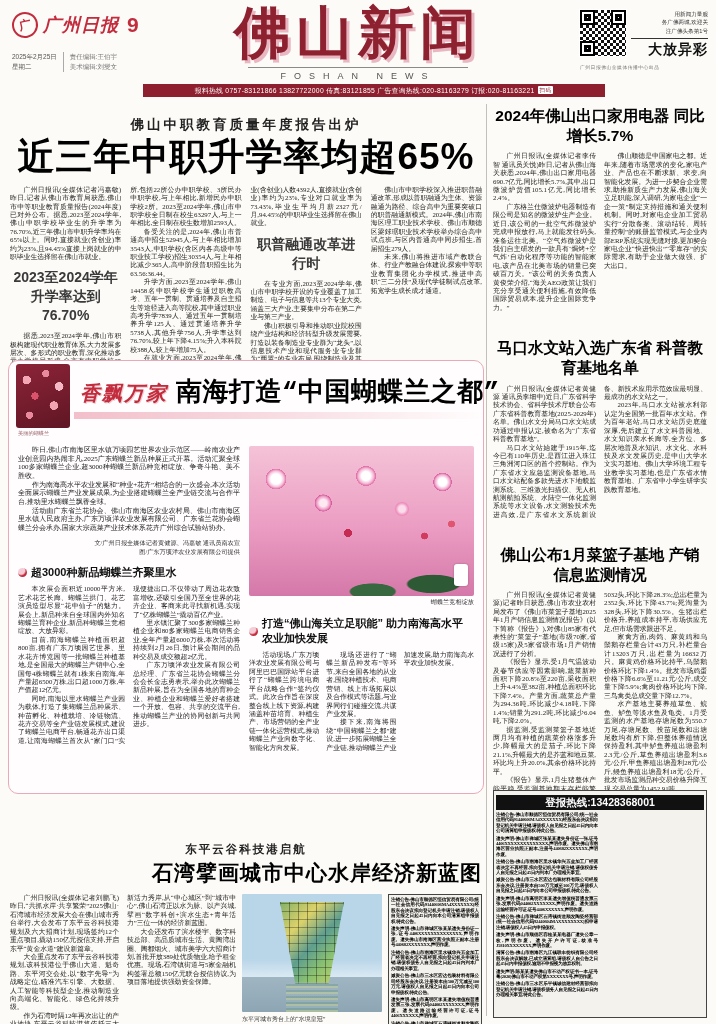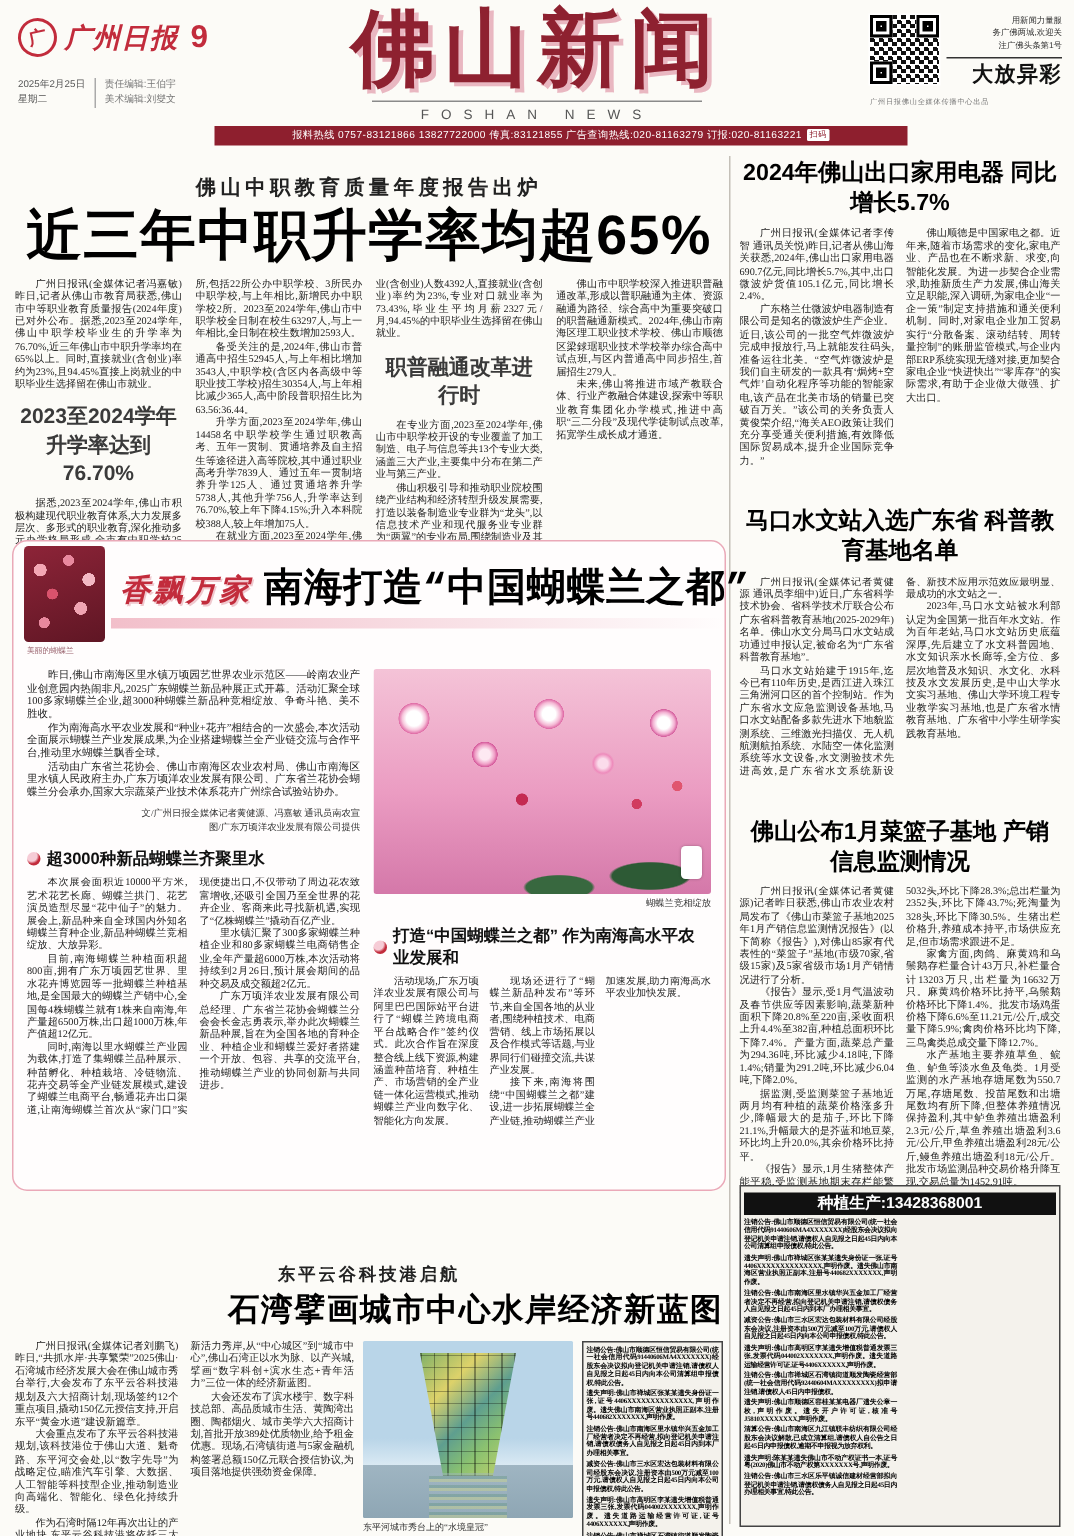--- a/index.html
+++ b/index.html
@@ -282,21 +282,21 @@
             <div class="li">广东万顷洋农业发展有限公司总经理、广东省兰花协会蝴蝶兰分会会长金志勇表示,举办此次蝴蝶兰新品种展,旨在为全国各地的育种企业、种植企业和蝴蝶兰爱好者搭建一个开放、包容、共享的交流平台,推动蝴蝶兰产业的协同创新与共同进步。</div>
           </div>
       </div>
       <div class="f-right">
         <div class="orchid">
             <div class="orchid-tag"></div>
           </div>
         <div class="f-photo-cap">蝴蝶兰竞相绽放</div>
         <div class="f-subhead">
           <span class="bullet"></span>
-          <span>打造“中国蝴蝶兰之都” 作为南海高水平农业发展和</span>
+          <span>打造“佛山海关立足职能” 助力南海高水平农业加快发展</span>
         </div>
         <div class="s2-cols bodytxt">
             <div class="li">活动现场,广东万顷洋农业发展有限公司与阿里巴巴国际站平台进行了“蝴蝶兰跨境电商平台战略合作”签约仪式。此次合作旨在深度整合线上线下资源,构建涵盖种苗培育、种植生产、市场营销的全产业链一体化运营模式,推动蝴蝶兰产业向数字化、智能化方向发展。</div>
             <div class="li">现场还进行了“蝴蝶兰新品种发布”等环节,来自全国各地的从业者,围绕种植技术、电商营销、线上市场拓展以及合作模式等话题,与业界同行们碰撞交流,共谋产业发展。</div>
             <div class="li">接下来,南海将围绕“中国蝴蝶兰之都”建设,进一步拓展蝴蝶兰全产业链,推动蝴蝶兰产业加速发展,助力南海高水平农业加快发展。</div>
           </div>
       </div>
     </div>
   </section>
 
@@ -328,21 +328,21 @@
           <div class="li">减资公告:佛山市三水区宏达包装材料有限公司经股东会决议,注册资本由500万元减至100万元,请债权人自见报之日起45日内向本公司申报债权,特此公告。</div>
           <div class="li">遗失声明:佛山市高明区李某遗失增值税普通发票三张,发票代码044002XXXXXXX,声明作废。遗失道路运输经营许可证,证号4406XXXXXX,声明作废。</div>
           <div class="li">注销公告:佛山市禅城区石湾镇街道顺发陶瓷经营部(统一社会信用代码92440604MAXXXXXXXX)拟申请注销,请债权人45日内申报债权。</div>
           <div class="li">遗失声明:佛山市顺德区容桂某某电器厂遗失公章一枚,声明作废。遗失开户许可证,核准号J5810XXXXXXXX,声明作废。</div>
         </div>
     </div>
   </article>
 
   <div class="zone ads-right">
     <div class="ads-cols adstxt">
-      <div class="ad-hotline">种植生产:13428368001</div>
+      <div class="ad-hotline">登报热线:13428368001</div>
       <div>
           <div class="li">注销公告:佛山市顺德区恒信贸易有限公司(统一社会信用代码91440606MA4XXXXXXX)经股东会决议拟向登记机关申请注销,请债权人自见报之日起45日内向本公司清算组申报债权,特此公告。</div>
           <div class="li">遗失声明:佛山市禅城区张某某遗失身份证一张,证号4406XXXXXXXXXXXXXX,声明作废。遗失佛山市南海区营业执照正副本,注册号440682XXXXXXX,声明作废。</div>
           <div class="li">注销公告:佛山市南海区里水镇华兴五金加工厂经营者决定不再经营,拟向登记机关申请注销,请债权债务人自见报之日起45日内到本厂办理相关事宜。</div>
           <div class="li">减资公告:佛山市三水区宏达包装材料有限公司经股东会决议,注册资本由500万元减至100万元,请债权人自见报之日起45日内向本公司申报债权,特此公告。</div>
           <div class="li">遗失声明:佛山市高明区李某遗失增值税普通发票三张,发票代码044002XXXXXXX,声明作废。遗失道路运输经营许可证,证号4406XXXXXX,声明作废。</div>
           <div class="li">注销公告:佛山市禅城区石湾镇街道顺发陶瓷经营部(统一社会信用代码92440604MAXXXXXXXX)拟申请注销,请债权人45日内申报债权。</div>
           <div class="li">遗失声明:佛山市顺德区容桂某某电器厂遗失公章一枚,声明作废。遗失开户许可证,核准号J5810XXXXXXXX,声明作废。</div>
           <div class="li">清算公告:佛山市南海区九江镇联丰纺织有限公司经股东会决议解散,已成立清算组,请债权人自公告之日起45日内申报债权,逾期不申报视为放弃权利。</div>
           <div class="li">遗失声明:陈某某遗失佛山市不动产权证书一本,证号粤(2020)佛山市不动产权第XXXXXXX号,声明作废。</div>

